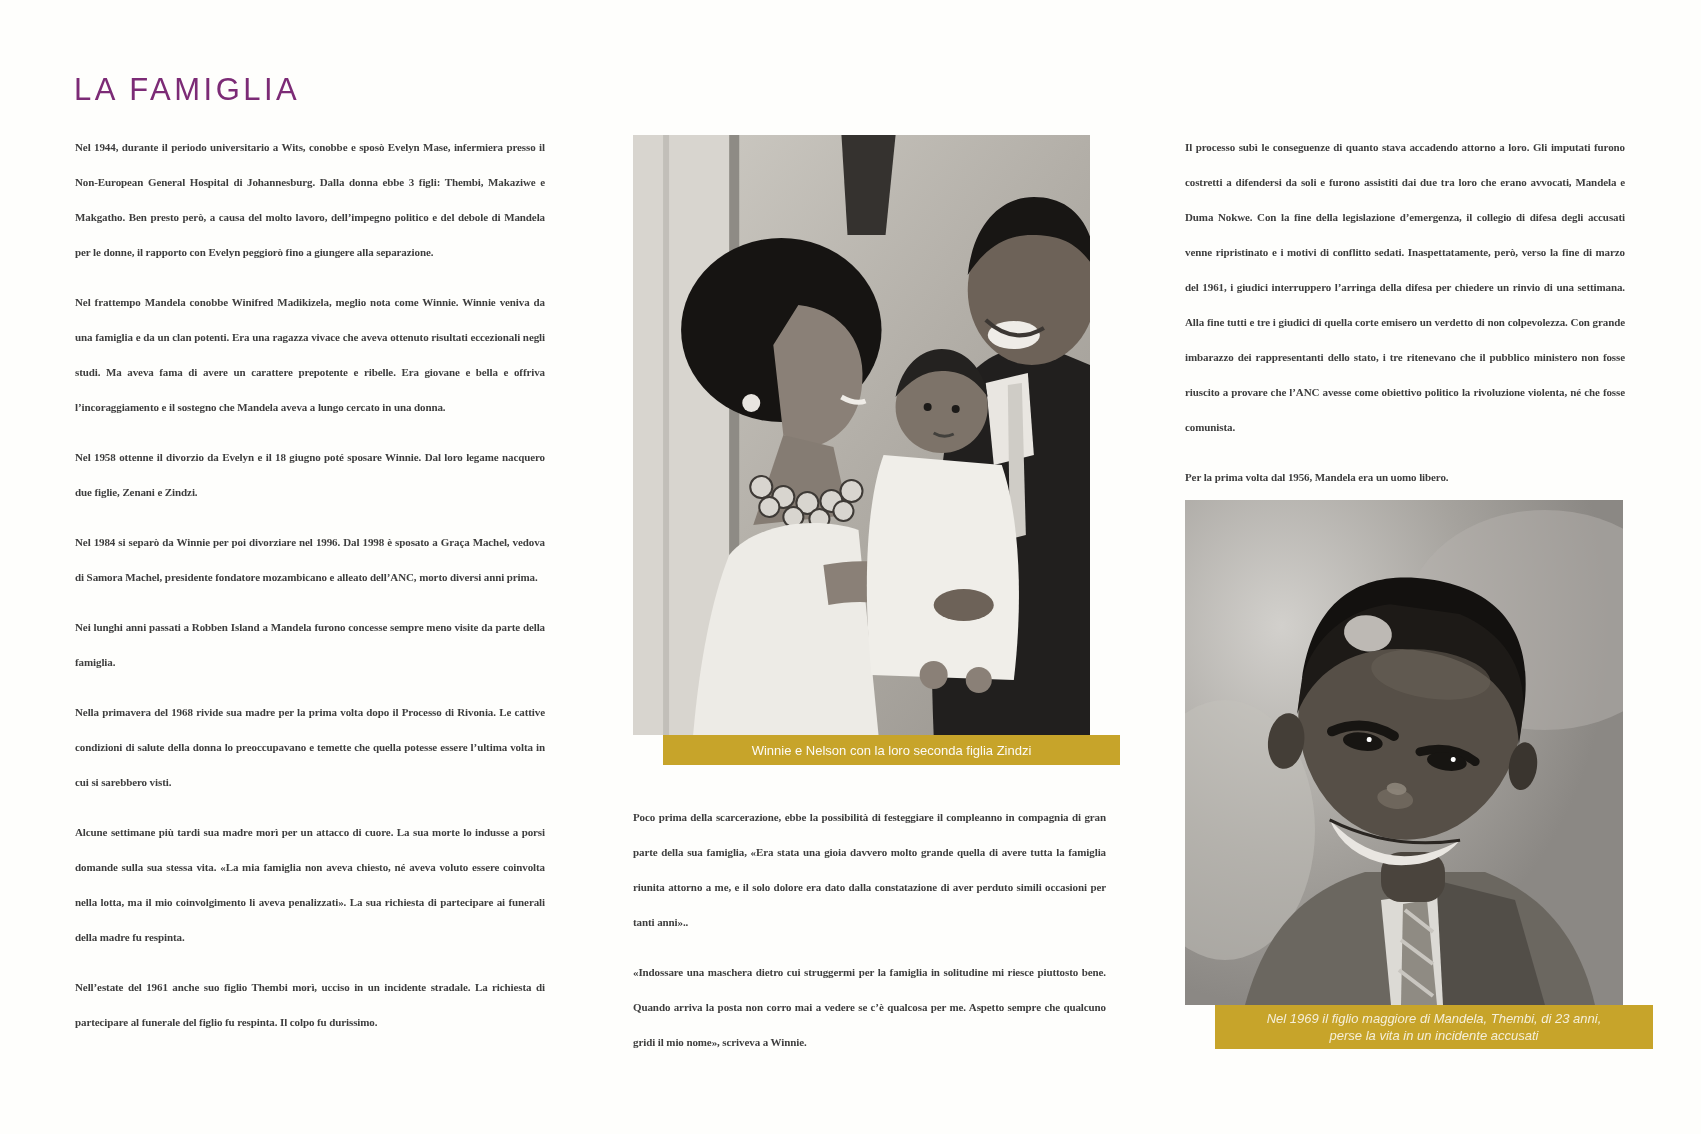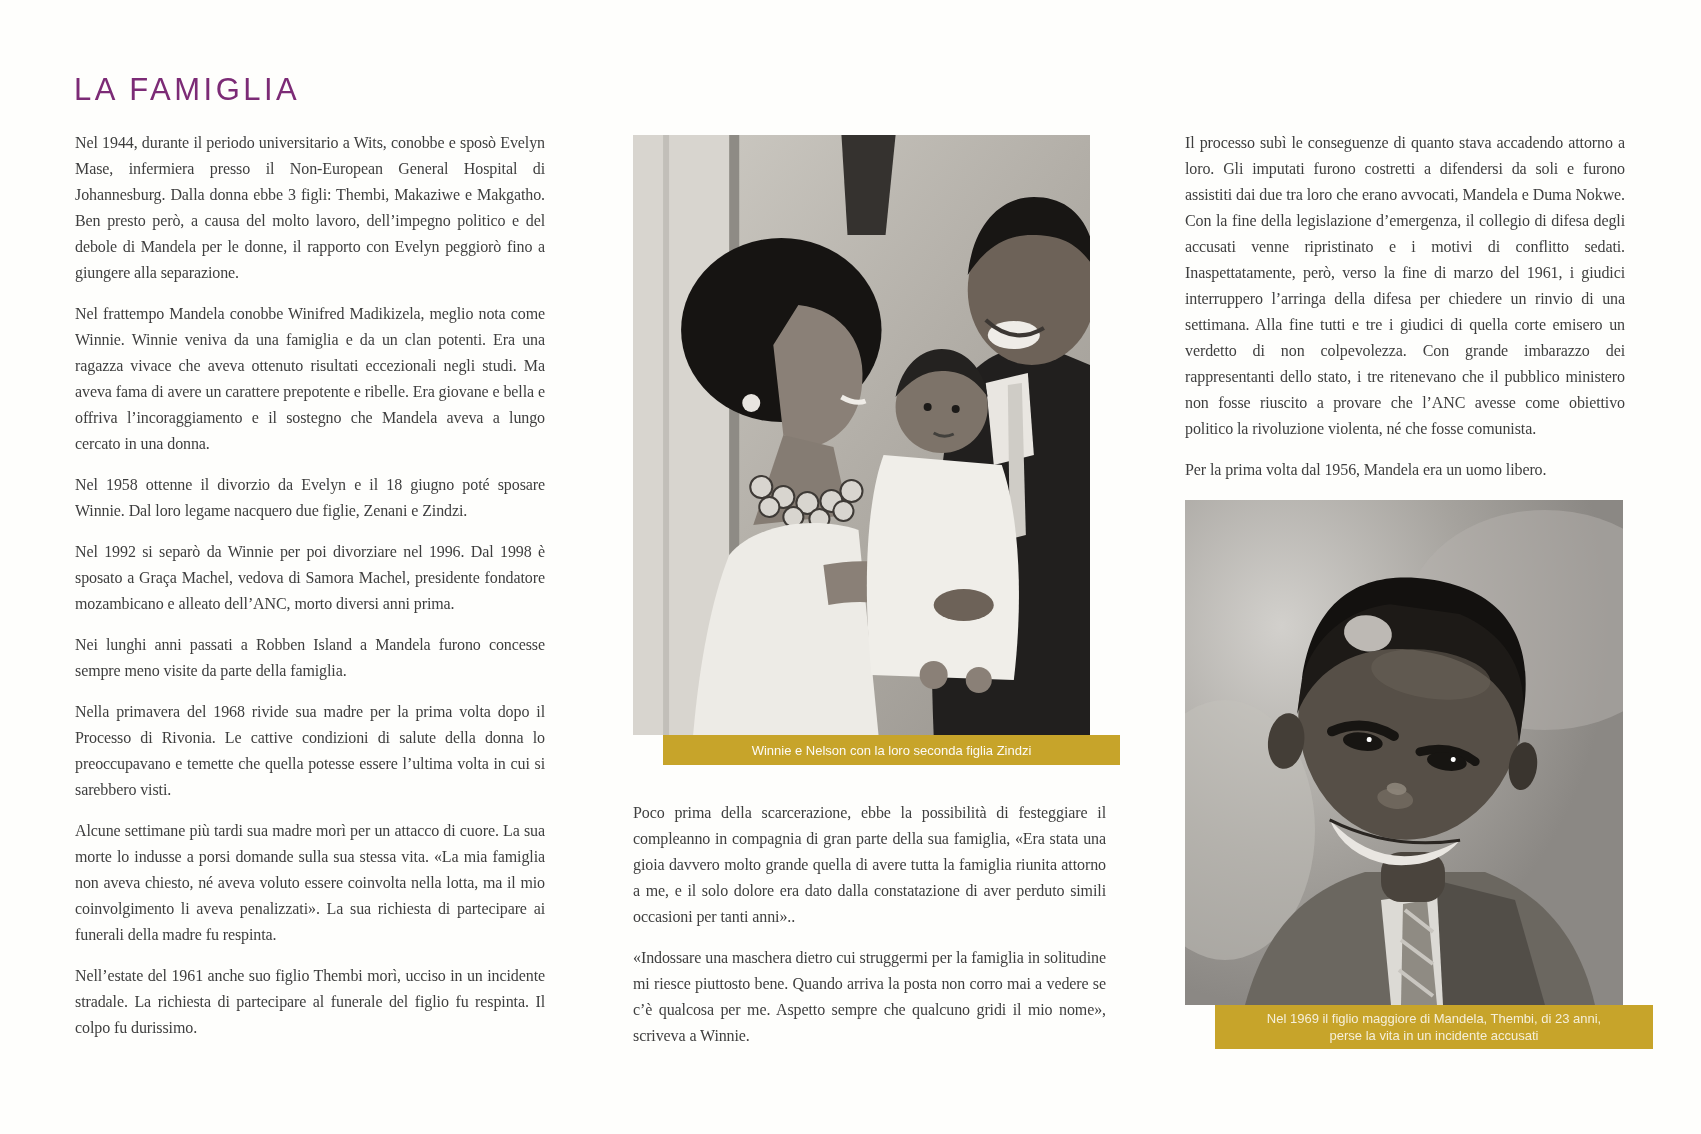--- a/index.html
+++ b/index.html
@@ -18,54 +18,54 @@
     overflow:hidden;
     padding-left:36px;
   }
   .page-title{
     position:absolute;left:74px;top:72px;
     font-family:"Liberation Sans", sans-serif;
     font-size:31px;font-weight:400;
     letter-spacing:3.5px;
     color:var(--accent);
   }
-  .textcol{position:absolute;font-size:16px;line-height:26px;text-align:justify;letter-spacing:-0.1px;}
+  .textcol{position:absolute;font-size:11px;line-height:35px;text-align:justify;letter-spacing:-0.1px;font-weight:bold;}
   .textcol p{margin:0 0 15px 0;}
   .col-left{left:75px;top:130px;width:470px;}
   .col-mid-text{left:633px;top:800px;width:473px;}
   .col-right{left:1185px;top:130px;width:440px;}
 
   .photo-frame{position:absolute;line-height:0;}
   .photo1{left:633px;top:135px;width:457px;height:600px;}
   .photo2{left:1185px;top:500px;width:438px;height:505px;}
   .photo-frame svg{width:100%;height:100%;display:block;}
 
   .caption-bar{
     position:absolute;
     background:var(--gold);
     font-family:"Liberation Sans", sans-serif;
     display:flex;flex-direction:column;justify-content:center;align-items:center;
     text-align:center;
     margin-left:30px;
   }
   .caption1{left:633px;top:735px;width:457px;height:30px;font-size:13px;color:rgba(255,255,255,0.95);}
-  .caption2{left:1185px;top:1005px;width:438px;height:44px;font-size:13px;line-height:17px;color:rgba(255,255,255,0.82);}
+  .caption2{left:1185px;top:1005px;width:438px;height:44px;font-size:13px;line-height:17px;color:rgba(255,255,255,0.82);font-style:italic;}
 </style>
 </head>
 <body>
 
 <div class="page">
 
   <h1 class="page-title">LA FAMIGLIA</h1>
 
   <div class="textcol col-left">
       <p>Nel 1944, durante il periodo universitario a Wits, conobbe e sposò Evelyn Mase, infermiera presso il Non-European General Hospital di Johannesburg. Dalla donna ebbe 3 figli: Thembi, Makaziwe e Makgatho. Ben presto però, a causa del molto lavoro, dell’impegno politico e del debole di Mandela per le donne, il rapporto con Evelyn peggiorò fino a giungere alla separazione.</p>
       <p>Nel frattempo Mandela conobbe Winifred Madikizela, meglio nota come Winnie. Winnie veniva da una famiglia e da un clan potenti. Era una ragazza vivace che aveva ottenuto risultati eccezionali negli studi. Ma aveva fama di avere un carattere prepotente e ribelle. Era giovane e bella e offriva l’incoraggiamento e il sostegno che Mandela aveva a lungo cercato in una donna.</p>
       <p>Nel 1958 ottenne il divorzio da Evelyn e il 18 giugno poté sposare Winnie. Dal loro legame nacquero due figlie, Zenani e Zindzi.</p>
-      <p>Nel 1992 si separò da Winnie per poi divorziare nel 1996. Dal 1998 è sposato a Graça Machel, vedova di Samora Machel, presidente fondatore mozambicano e alleato dell’ANC, morto diversi anni prima.</p>
+      <p>Nel 1984 si separò da Winnie per poi divorziare nel 1996. Dal 1998 è sposato a Graça Machel, vedova di Samora Machel, presidente fondatore mozambicano e alleato dell’ANC, morto diversi anni prima.</p>
       <p>Nei lunghi anni passati a Robben Island a Mandela furono concesse sempre meno visite da parte della famiglia.</p>
       <p>Nella primavera del 1968 rivide sua madre per la prima volta dopo il Processo di Rivonia. Le cattive condizioni di salute della donna lo preoccupavano e temette che quella potesse essere l’ultima volta in cui si sarebbero visti.</p>
       <p>Alcune settimane più tardi sua madre morì per un attacco di cuore. La sua morte lo indusse a porsi domande sulla sua stessa vita. «La mia famiglia non aveva chiesto, né aveva voluto essere coinvolta nella lotta, ma il mio coinvolgimento li aveva penalizzati». La sua richiesta di partecipare ai funerali della madre fu respinta.</p>
       <p>Nell’estate del 1961 anche suo figlio Thembi morì, ucciso in un incidente stradale. La richiesta di partecipare al funerale del figlio fu respinta. Il colpo fu durissimo.</p>
     </div>
 
   <div class="photo-frame photo1">
     <svg viewBox="0 0 456 600" preserveAspectRatio="none">
       <defs>
         <linearGradient id="wall1" x1="0" y1="0" x2="1" y2="1">

